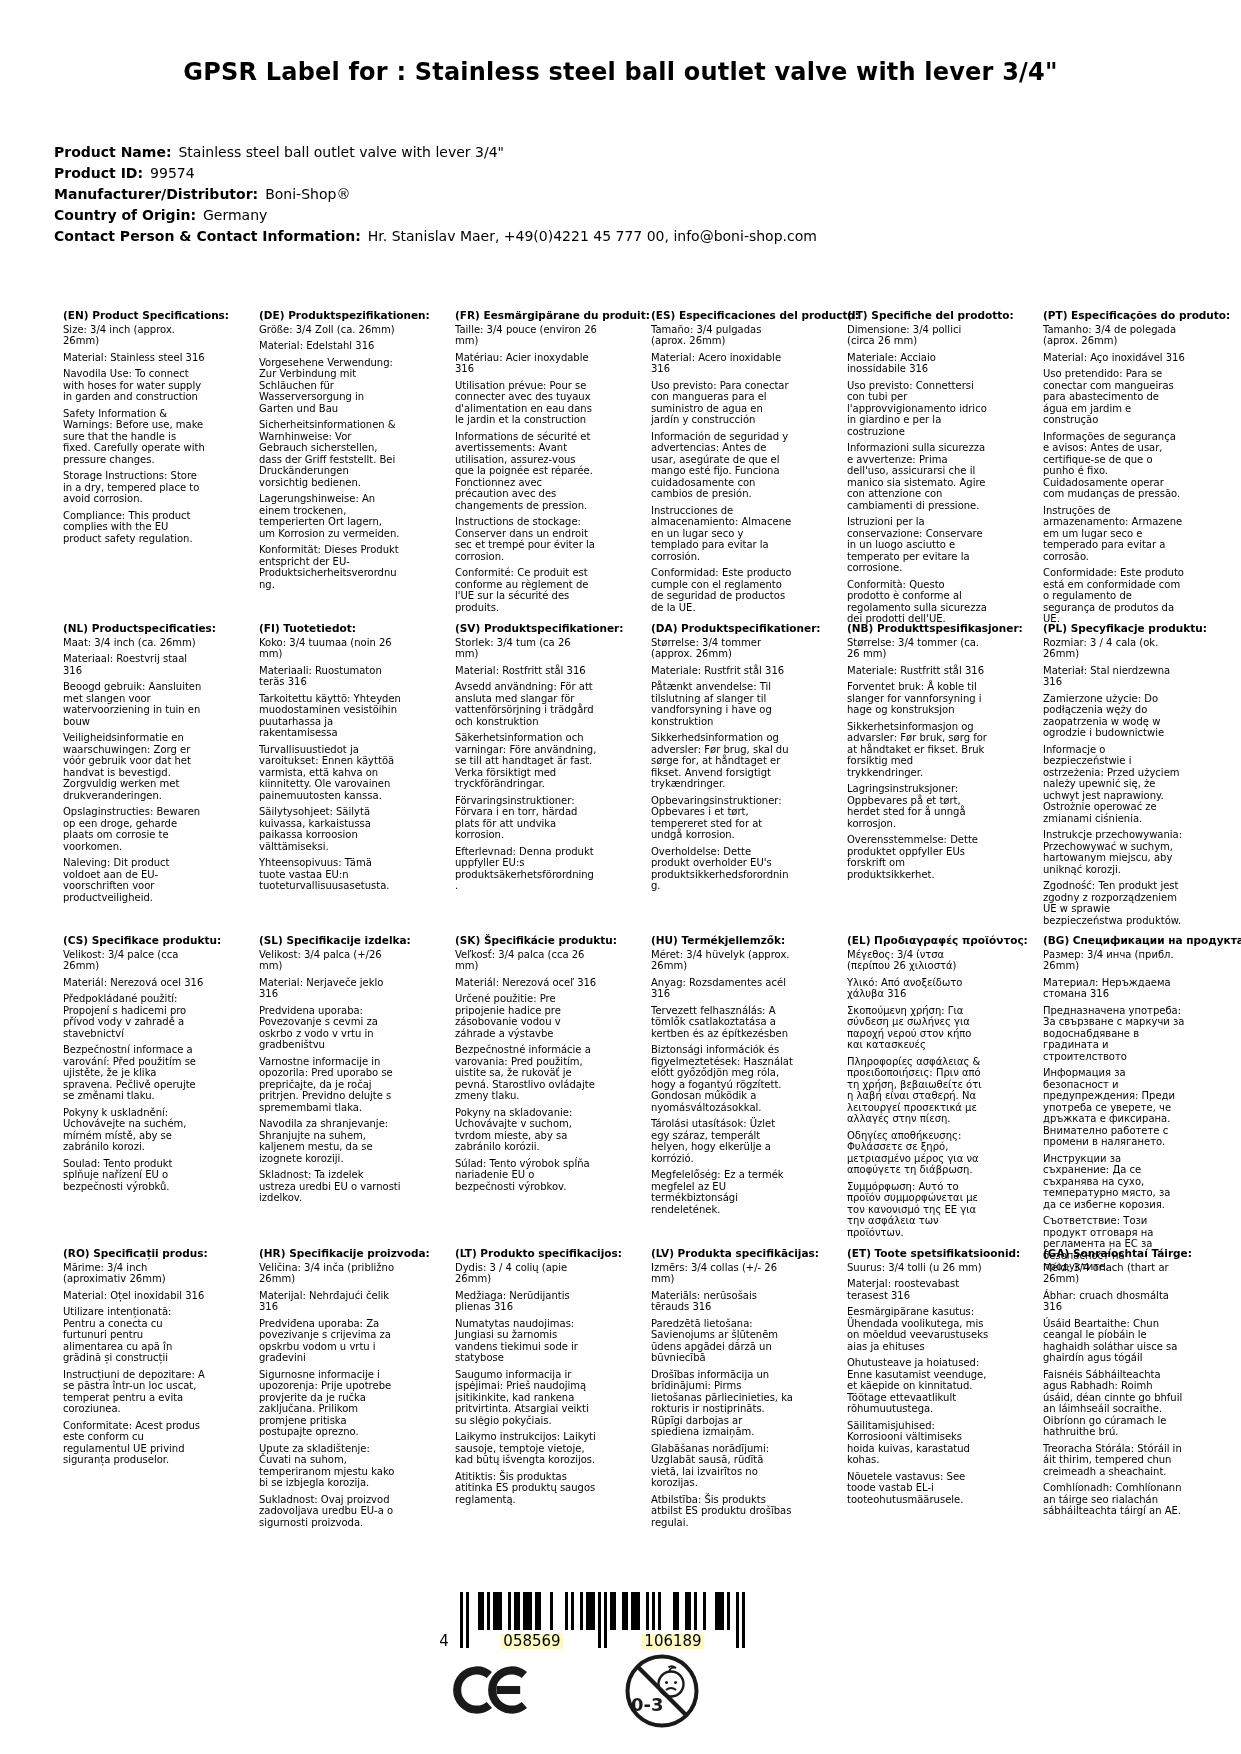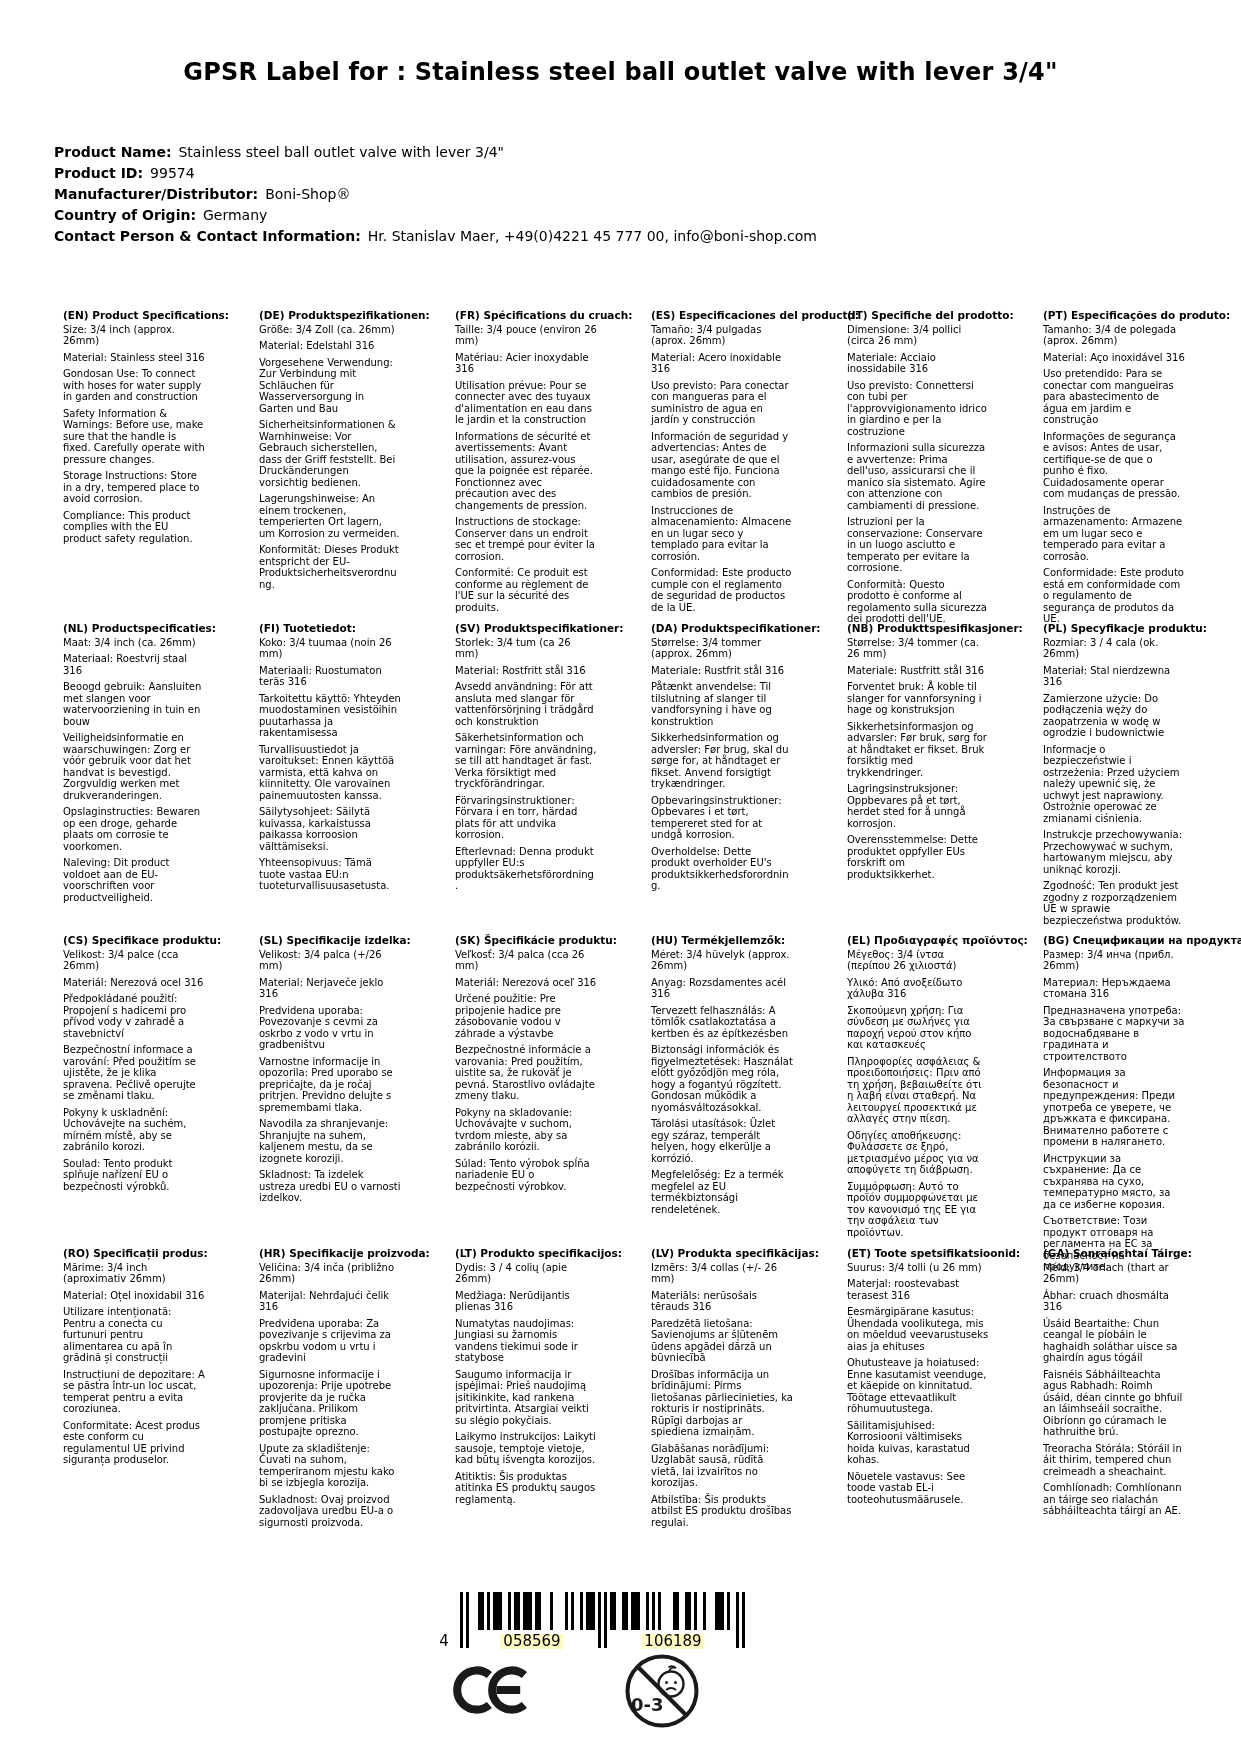--- a/index.html
+++ b/index.html
@@ -59,39 +59,39 @@
       <span class="pi-label">Contact Person &amp; Contact Information:</span><span class="pi-value">Hr. Stanislav Maer, +49(0)4221 45 777 00, info@boni-shop.com</span>
     </div>
   </div>
 
   <div class="grid">
       <section class="block">
     <h3 class="block-heading">(EN) Product Specifications:</h3>
     <div class="block-body">
           <p>Size: 3/4 inch (approx. 26mm)</p>
           <p>Material: Stainless steel 316</p>
-          <p>Gondosan Use: To connect with hoses for water supply in garden and construction</p>
+          <p>Navodila Use: To connect with hoses for water supply in garden and construction</p>
           <p>Safety Information &amp; Warnings: Before use, make sure that the handle is fixed. Carefully operate with pressure changes.</p>
           <p>Storage Instructions: Store in a dry, tempered place to avoid corrosion.</p>
           <p>Compliance: This product complies with the EU product safety regulation.</p>
         </div>
   </section>
       <section class="block">
     <h3 class="block-heading">(DE) Produktspezifikationen:</h3>
     <div class="block-body">
           <p>Größe: 3/4 Zoll (ca. 26mm)</p>
           <p>Material: Edelstahl 316</p>
           <p>Vorgesehene Verwendung: Zur Verbindung mit Schläuchen für Wasserversorgung in Garten und Bau</p>
           <p>Sicherheitsinformationen &amp; Warnhinweise: Vor Gebrauch sicherstellen, dass der Griff feststellt. Bei Druckänderungen vorsichtig bedienen.</p>
           <p>Lagerungshinweise: An einem trockenen, temperierten Ort lagern, um Korrosion zu vermeiden.</p>
           <p>Konformität: Dieses Produkt entspricht der EU-Produktsicherheitsverordnung.</p>
         </div>
   </section>
       <section class="block">
-    <h3 class="block-heading">(FR) Spécifications du cruach:</h3>
+    <h3 class="block-heading">(FR) Eesmärgipärane du produit:</h3>
     <div class="block-body">
           <p>Taille: 3/4 pouce (environ 26 mm)</p>
           <p>Matériau: Acier inoxydable 316</p>
           <p>Utilisation prévue: Pour se connecter avec des tuyaux d'alimentation en eau dans le jardin et la construction</p>
           <p>Informations de sécurité et avertissements: Avant utilisation, assurez-vous que la poignée est réparée. Fonctionnez avec précaution avec des changements de pression.</p>
           <p>Instructions de stockage: Conserver dans un endroit sec et trempé pour éviter la corrosion.</p>
           <p>Conformité: Ce produit est conforme au règlement de l'UE sur la sécurité des produits.</p>
         </div>
   </section>
       <section class="block">

